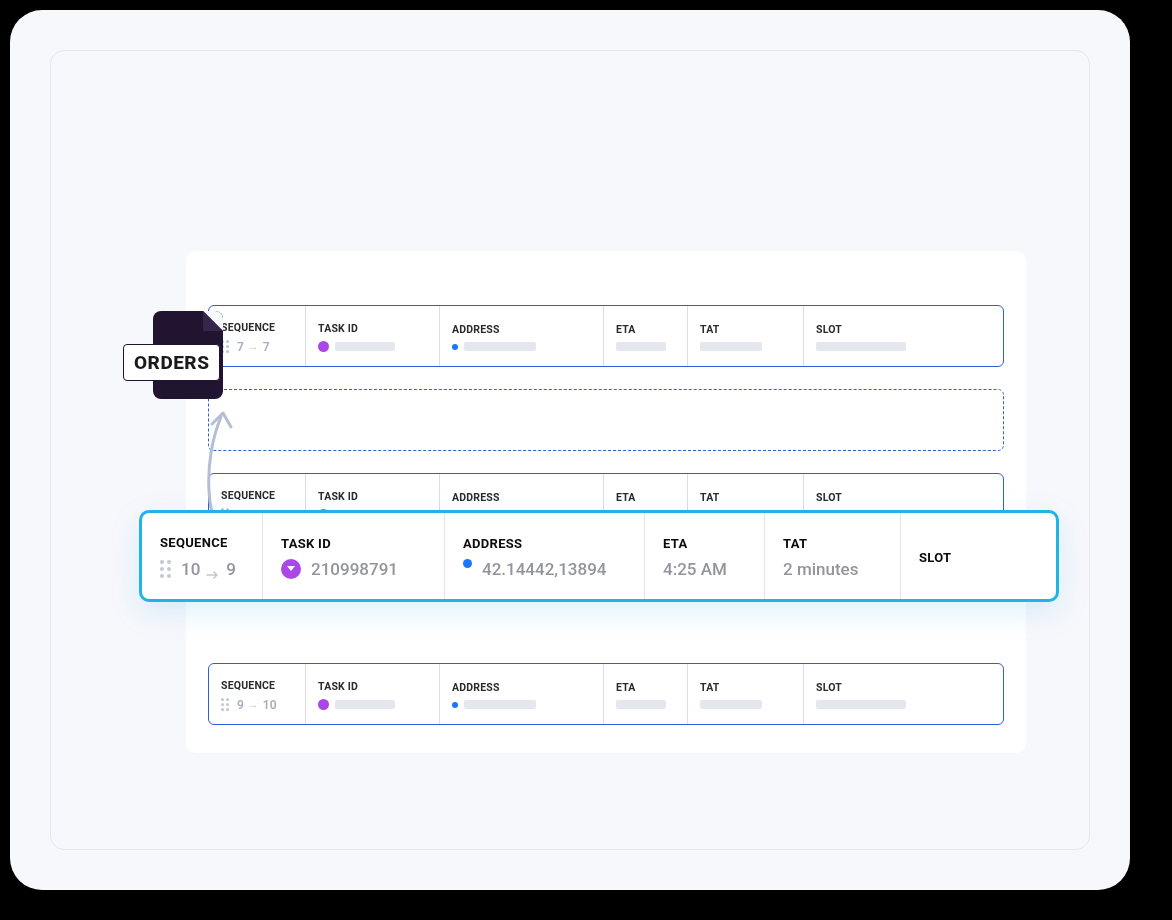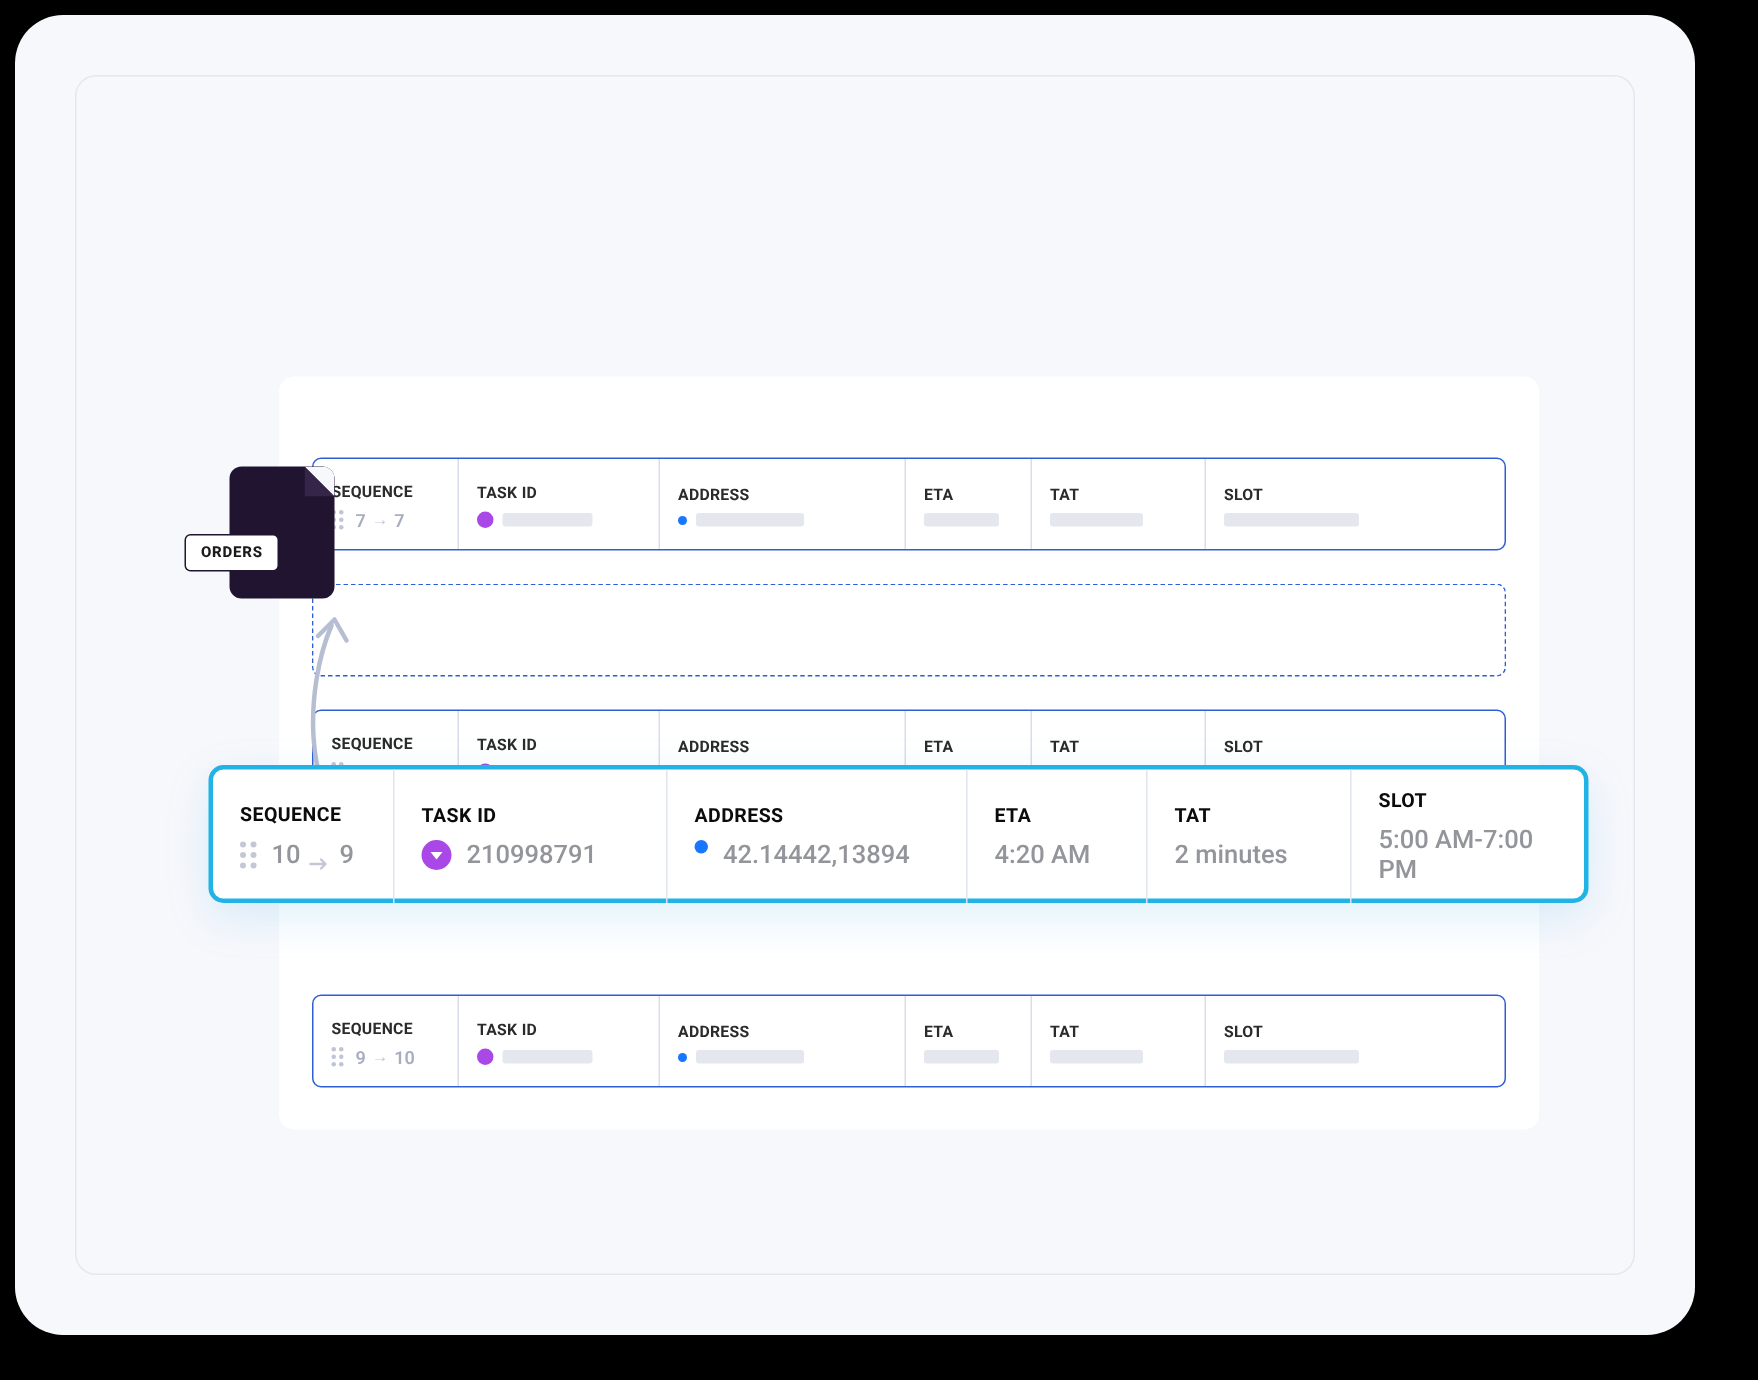--- a/index.html
+++ b/index.html
@@ -54,21 +54,21 @@
     border-top-right-radius: 8px;
   }
   .orders-label {
     position: absolute;
     left: -30px;
     bottom: 18px;
     background: #fff;
     border: 1px solid #201431;
     border-radius: 4px;
     padding: 6px 10px;
-    font-size: 10px;
+    font-size: 19px;
     font-weight: 800;
     color: #1b1b1b;
     letter-spacing: 0.5px;
   }
   
   .curve-arrow {
     position: absolute;
     top: 348px;
     left: 140px;
     z-index: 30;
@@ -457,32 +457,29 @@
         <div class="bcell">
           <div class="bcell-header">ADDRESS</div>
           <div class="bcell-body">
             <span class="addr-dot-big"></span>
             <span>42.14442,13894</span>
           </div>
         </div>
         <div class="bcell">
           <div class="bcell-header">ETA</div>
           <div class="bcell-body">
-              <span>4:20 AM</span>
+              <span>4:25 AM</span>
             </div>
         </div>
         <div class="bcell">
           <div class="bcell-header">TAT</div>
           <div class="bcell-body">
               <span>2 minutes</span>
             </div>
         </div>
         <div class="bcell">
           <div class="bcell-header">SLOT</div>
-          <div class="bcell-body">
-              <span>5:00 AM-7:00 PM</span>
-            </div>
         </div>
       </div>
     </div>
 
   </div>
 </div>
 
 </body></html>

